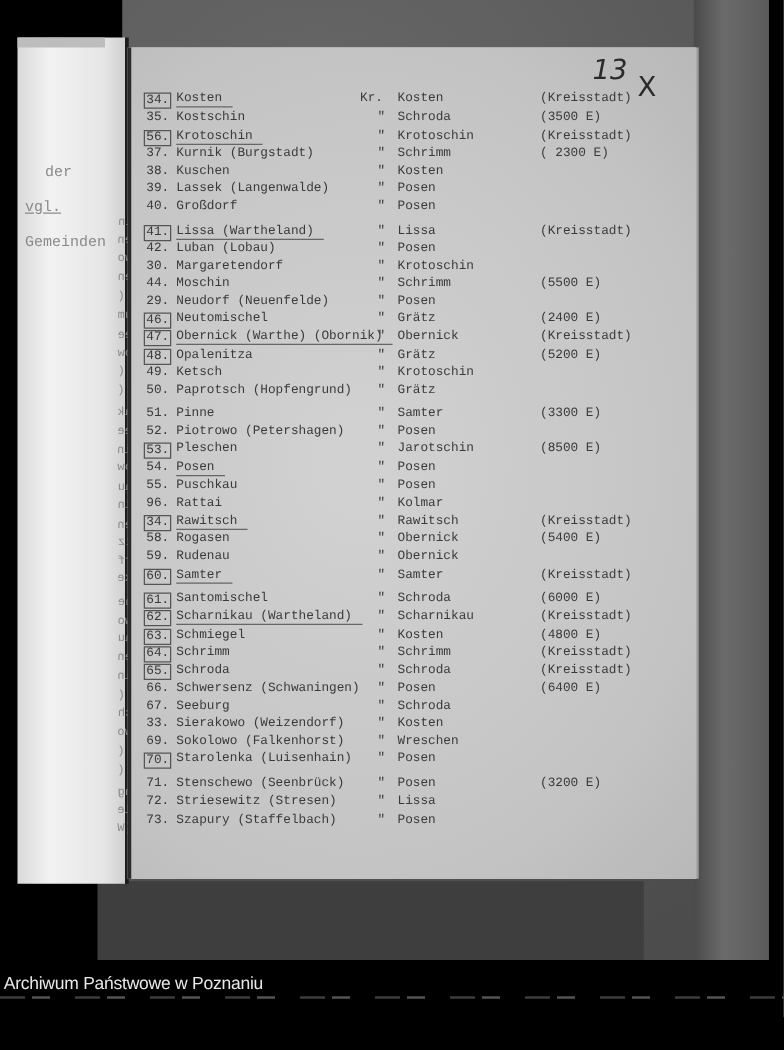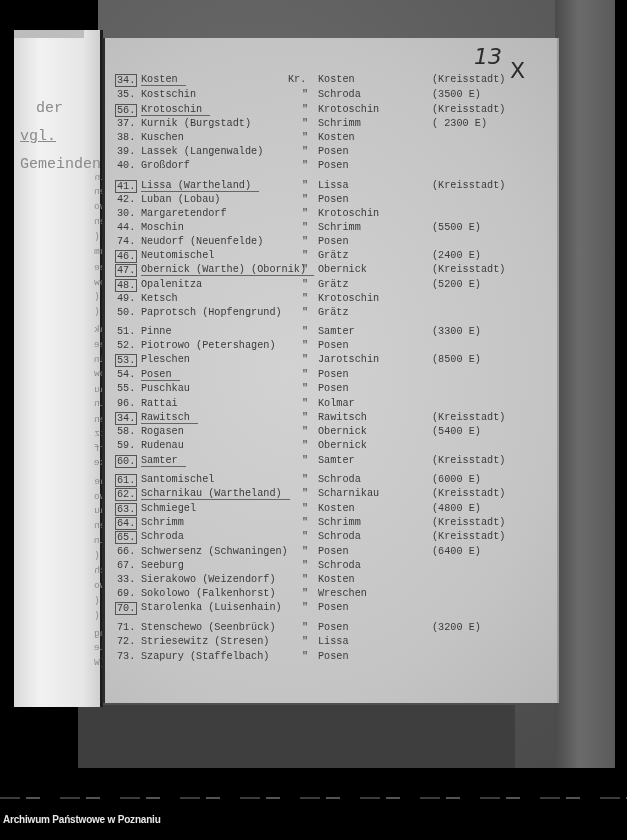--- a/index.html
+++ b/index.html
@@ -5,36 +5,36 @@
   html,body{margin:0;padding:0;}
   body{width:627px;height:840px;background:#000;position:relative;overflow:hidden;font-family:"Liberation Mono","DejaVu Sans Mono",monospace;}
   .backing{position:absolute;left:98px;top:0;width:517px;height:768px;background:#5e5e5e;
     background-image:radial-gradient(circle at 30% 20%,#6a6a6a 0,#555 60%,#4a4a4a 100%);}
   .backing-right{position:absolute;left:555px;top:0;width:60px;height:768px;background:linear-gradient(90deg,#4a4a4a,#6b6b6b 40%,#5a5a5a);}
   .backing-bottom{position:absolute;left:78px;top:705px;width:437px;height:63px;background:#3e3e3e;}
   .left-strip{position:absolute;left:14px;top:30px;width:86px;height:677px;background:linear-gradient(90deg,#d9d9d9,#f2f2f2 30%,#e6e6e6 80%,#cfcfcf);border-right:3px solid #1c1c1c;}
   .left-strip-tab{position:absolute;left:14px;top:30px;width:70px;height:8px;background:#bdbdbd;}
   .left-lines{position:absolute;left:14px;top:0;width:86px;}
   .left-line{position:absolute;right:6px;font-size:9.5px;color:#8a8a8a;white-space:nowrap;transform:scaleX(-1);transform-origin:right center;letter-spacing:0.2px;}
-  .left-line-plain{position:absolute;font-size:15px;color:#8a8a8a;white-space:nowrap;}
+  .left-line-plain{position:absolute;font-size:12px;color:#8a8a8a;white-space:nowrap;margin-top:31px;}
   .page{position:absolute;left:102px;top:38px;width:452px;height:665px;background:#c9c9c9;
     background-image:radial-gradient(ellipse at 40% 50%,#d2d2d2 0,#c4c4c4 70%,#b8b8b8 100%);
     border-left:3px solid #2a2a2a;box-shadow:2px 0 0 #9a9a9a;}
   .pg-number{position:absolute;left:474px;top:44px;font-family:"DejaVu Sans",sans-serif;font-size:22px;color:#2b2b2b;font-style:italic;}
   .pg-mark{position:absolute;left:510px;top:58px;font-family:"DejaVu Sans",sans-serif;font-size:22px;color:#2b2b2b;}
   .row{position:absolute;left:0;height:14px;font-size:10.2px;color:#3a3a3a;white-space:nowrap;}
   .num{position:absolute;left:117px;}
   .num.boxed{border:1px solid #555;padding:0 1px;margin-left:-2px;}
   .place{position:absolute;left:141px;}
   .place.underlined{border-bottom:1px solid #666;padding-right:8px;}
   .kr{position:absolute;left:288px;}
   .ditto{position:absolute;left:302px;}
   .district{position:absolute;left:318px;}
   .note{position:absolute;left:432px;}
-  .caption{position:absolute;left:3px;top:814px;font-family:"Liberation Sans",sans-serif;font-weight:bold;font-size:10px;color:#e8e8e8;letter-spacing:-0.2px;}
+  .caption{position:absolute;left:3px;top:778px;font-family:"Liberation Sans",sans-serif;font-weight:normal;font-size:14px;color:#e8e8e8;letter-spacing:-0.2px;}
   .scanline{position:absolute;left:0;top:797px;width:627px;height:2px;background:repeating-linear-gradient(90deg,#555 0 20px,#000 20px 26px,#777 26px 40px,#000 40px 60px);opacity:.7;}
 </style>
 </head>
 <body>
 
 <div class="backing"></div>
 <div class="backing-right"></div>
 <div class="backing-bottom"></div>
 
 <div class="left-strip"></div>
@@ -150,21 +150,21 @@
       <span class="district">Krotoschin</span>
     </div>
     <div class="row" style="top: 222px;">
       <span class="num">44.</span>
       <span class="place">Moschin</span>
       <span class="ditto">"</span>
       <span class="district">Schrimm</span>
       <span class="note">(5500 E)</span>
     </div>
     <div class="row" style="top: 236px;">
-      <span class="num">74.</span>
+      <span class="num">29.</span>
       <span class="place">Neudorf (Neuenfelde)</span>
       <span class="ditto">"</span>
       <span class="district">Posen</span>
     </div>
     <div class="row" style="top: 250px;">
       <span class="num boxed">46.</span>
       <span class="place">Neutomischel</span>
       <span class="ditto">"</span>
       <span class="district">Grätz</span>
       <span class="note">(2400 E)</span>

